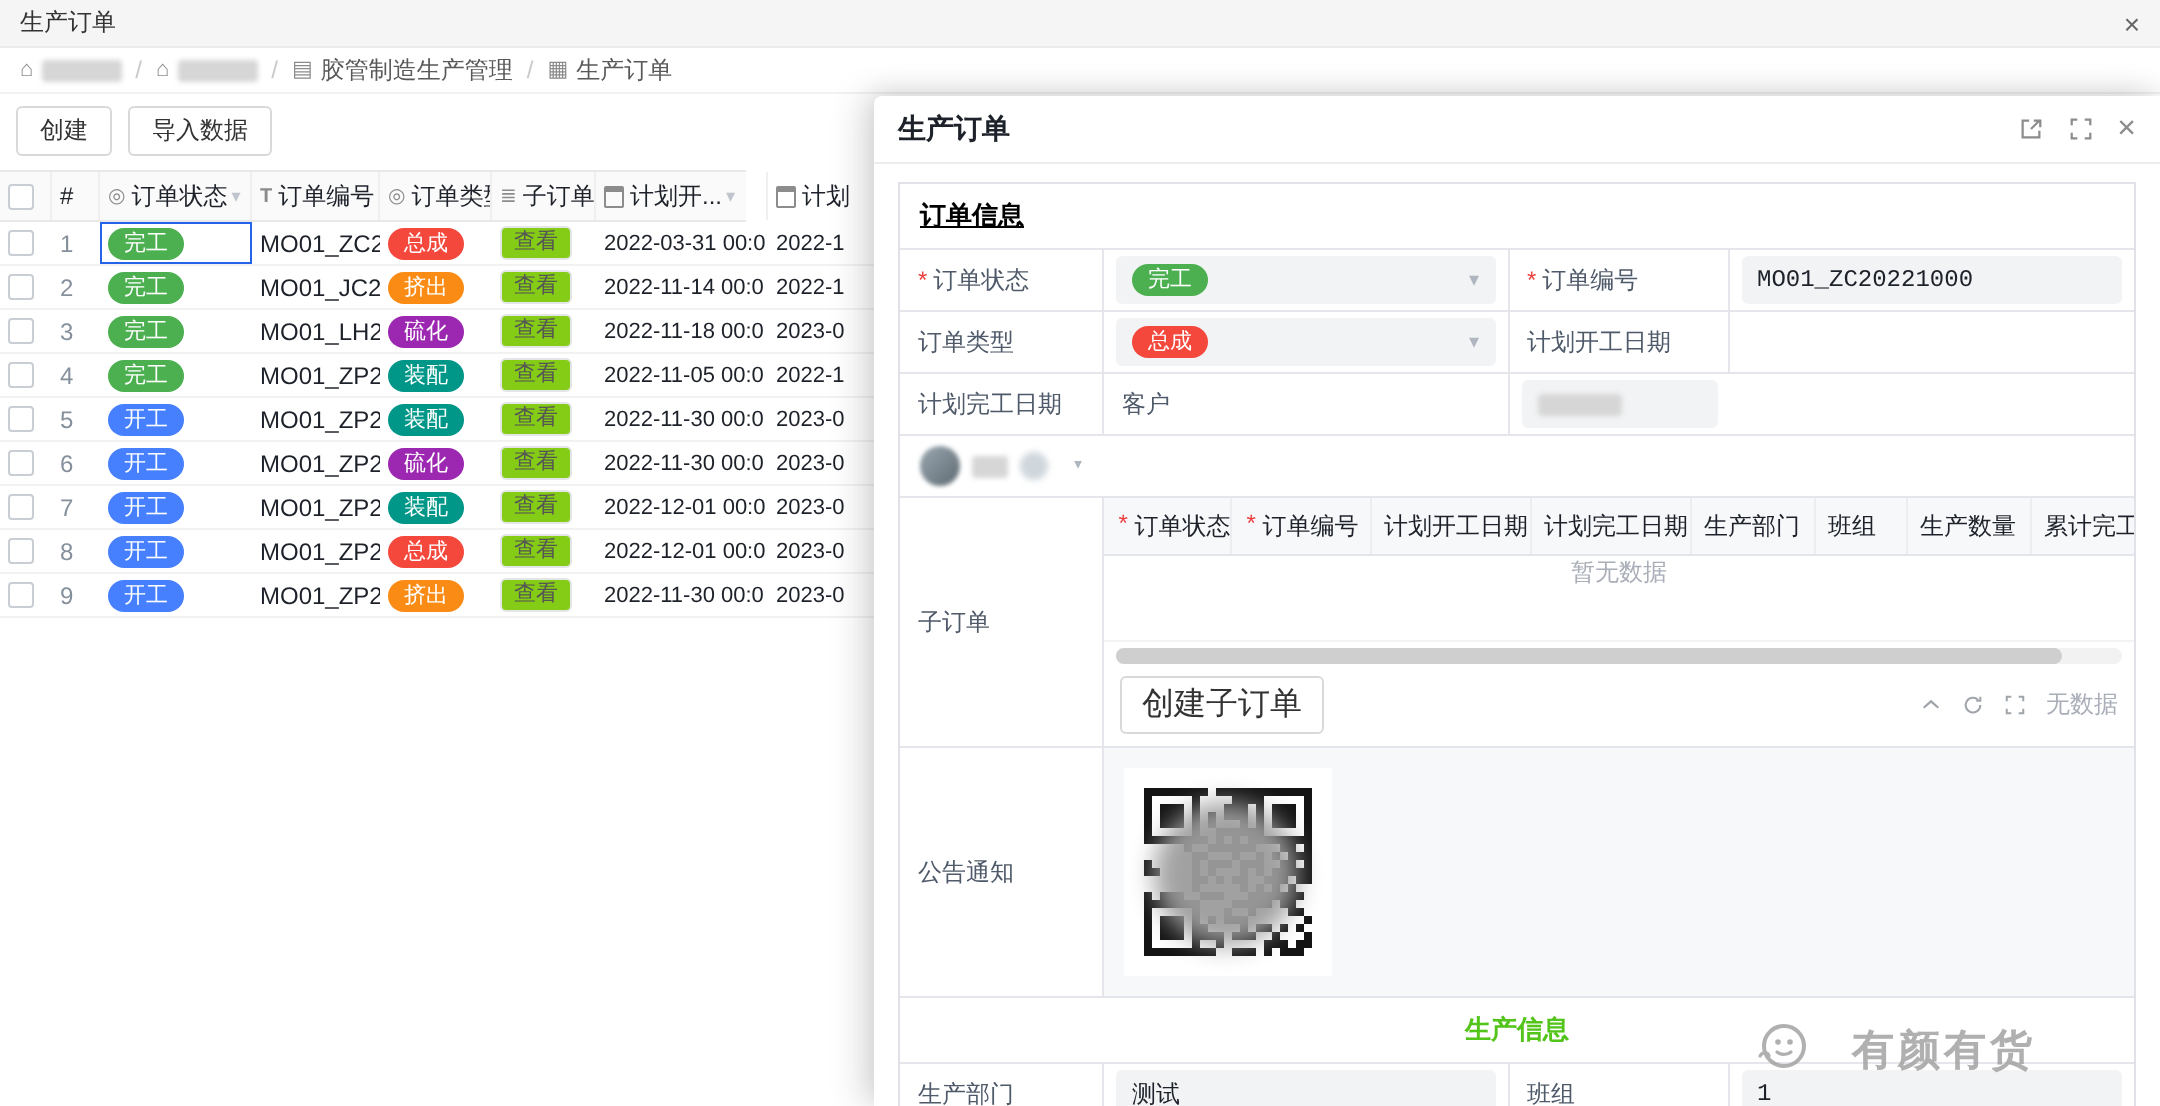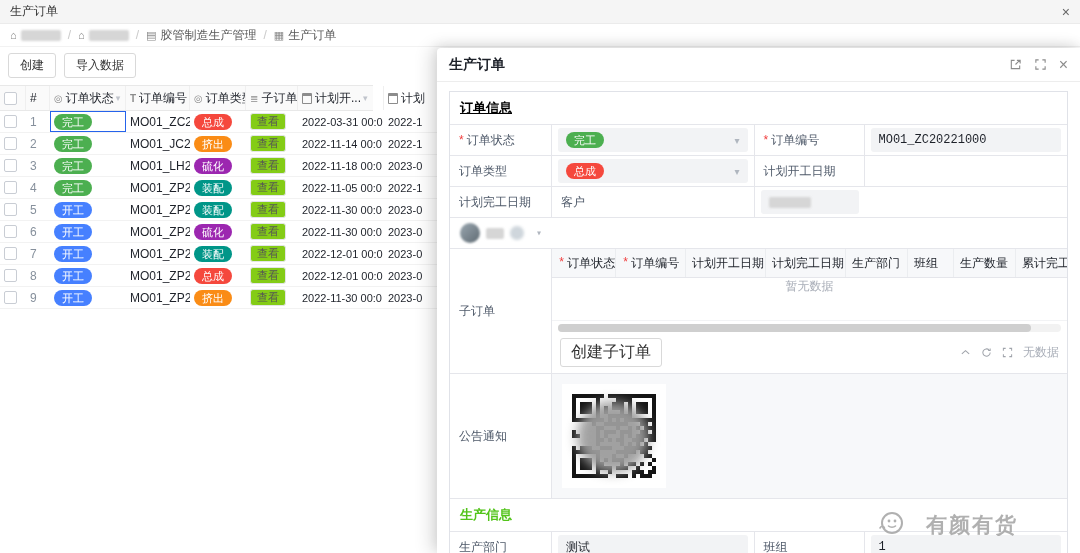--- a/index.html
+++ b/index.html
@@ -940,21 +940,21 @@
                   <i class="on"></i>
                   <i class="on"></i>
                   <i class="on"></i>
                   <i></i>
                 </div>
               <div class="qrblur"></div>
             </div>
           </div>
         </div>
 
-        <div class="sec" style="color: rgb(82, 196, 26);">
+        <div class="sec" style="color: rgb(82, 196, 26); text-align: center;">
           <span>生产信息</span>
         </div>
 
         <div class="frow c4">
           <div class="flabel">
               <span>生产部门</span>
             </div>
           <div class="fval">
             <div class="input">
                 <span>测试</span>

